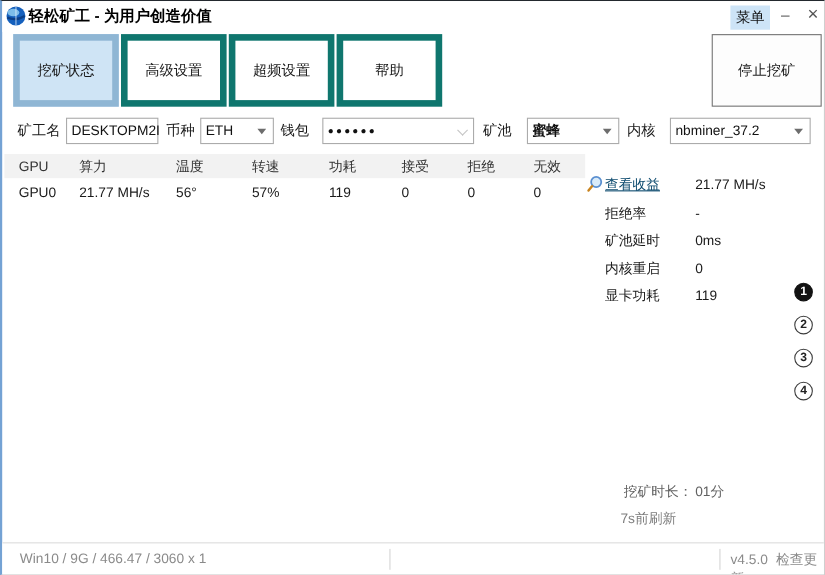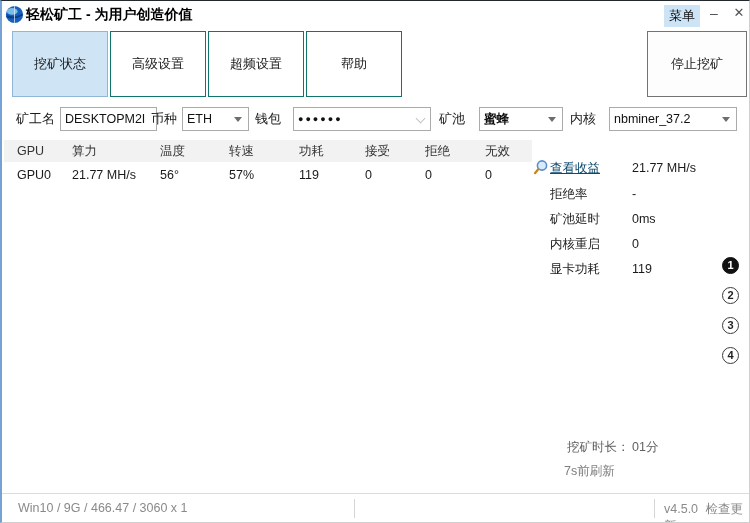--- a/index.html
+++ b/index.html
@@ -8,21 +8,21 @@
           border-top:1px solid #23282e;border-left:2px solid #74a2d4;border-right:1px solid #cfcfcf;border-bottom:1px solid #cfcfcf;overflow:hidden;}
   
   .titlebar{position:absolute;left:0;top:0;width:100%;height:28px;background:#fff;}
   .app-icon{position:absolute;left:3px;top:4px;}
   .title{position:absolute;left:24px;top:5px;font-size:14px;font-weight:bold;color:#000;}
   .menu-btn{position:absolute;left:662px;top:4px;padding:2px 5px;background:#cde4f7;font-size:13px;color:#111;cursor:default;}
   .win-btn{position:absolute;top:2px;width:20px;height:22px;text-align:center;line-height:20px;color:#555;font-size:14px;cursor:default;}
   .min-btn{left:702px;}
   .close-btn{left:727px;font-size:13px;}
   
-  .tab{position:absolute;top:30px;height:66px;width:96px;box-sizing:border-box;border:1px solid #0f766e;background:#fff;
+  .tab{position:absolute;top:30px;height:66px;width:96px;box-sizing:border-box;border:6px solid #0f766e;background:#fff;
        display:flex;align-items:center;justify-content:center;font-size:13px;color:#1a1a1a;cursor:default;}
   .tab.active{background:#cfe4f5;border-color:#8fb6d4;}
   .tab0{left:10px;} .tab1{left:108px;} .tab2{left:206px;} .tab3{left:304px;}
   .stop-btn{position:absolute;left:645px;top:30px;width:100px;height:66px;box-sizing:border-box;border:1px solid #737373;background:#fdfdfd;
        display:flex;align-items:center;justify-content:center;font-size:13px;color:#1a1a1a;cursor:default;}
   
   .lbl{position:absolute;top:106px;height:24px;line-height:24px;font-size:13px;color:#1a1a1a;}
   .field{position:absolute;top:106px;height:24px;box-sizing:border-box;border:1px solid #ababab;background:#fff;font-size:12.5px;color:#111;}
   .field .txt{position:absolute;left:4px;top:0;line-height:22px;white-space:nowrap;overflow:hidden;}
   .arrow-down{position:absolute;right:6px;top:9px;width:0;height:0;border-left:4px solid transparent;border-right:4px solid transparent;border-top:5px solid #6d6d6d;}
@@ -74,21 +74,21 @@
     <span class="win-btn close-btn">✕</span>
   </div>
 
   <div class="tab tab0 active">挖矿状态</div>
   <div class="tab tab1">高级设置</div>
   <div class="tab tab2">超频设置</div>
   <div class="tab tab3">帮助</div>
   <div class="stop-btn">停止挖矿</div>
 
   <span class="lbl" style="left:14px;">矿工名</span>
-  <div class="field" style="left:58px;width:97px;">
+  <div class="field" style="left:58px;width:84px;">
     <span class="txt">DESKTOPM2I</span>
   </div>
 
   <span class="lbl" style="left:149px;">币种</span>
   <div class="field" style="left:180px;width:67px;">
     <span class="txt">ETH</span>
     <span class="arrow-down"></span>
   </div>
 
   <span class="lbl" style="left:253px;">钱包</span>

